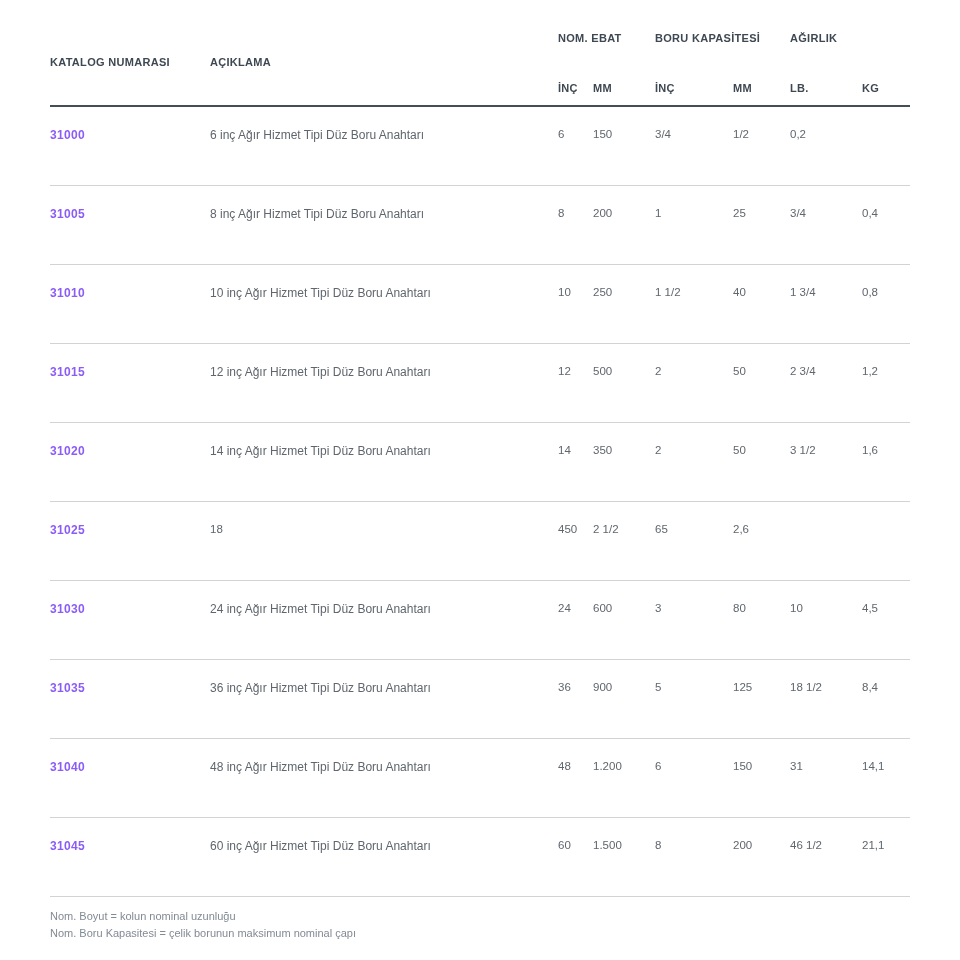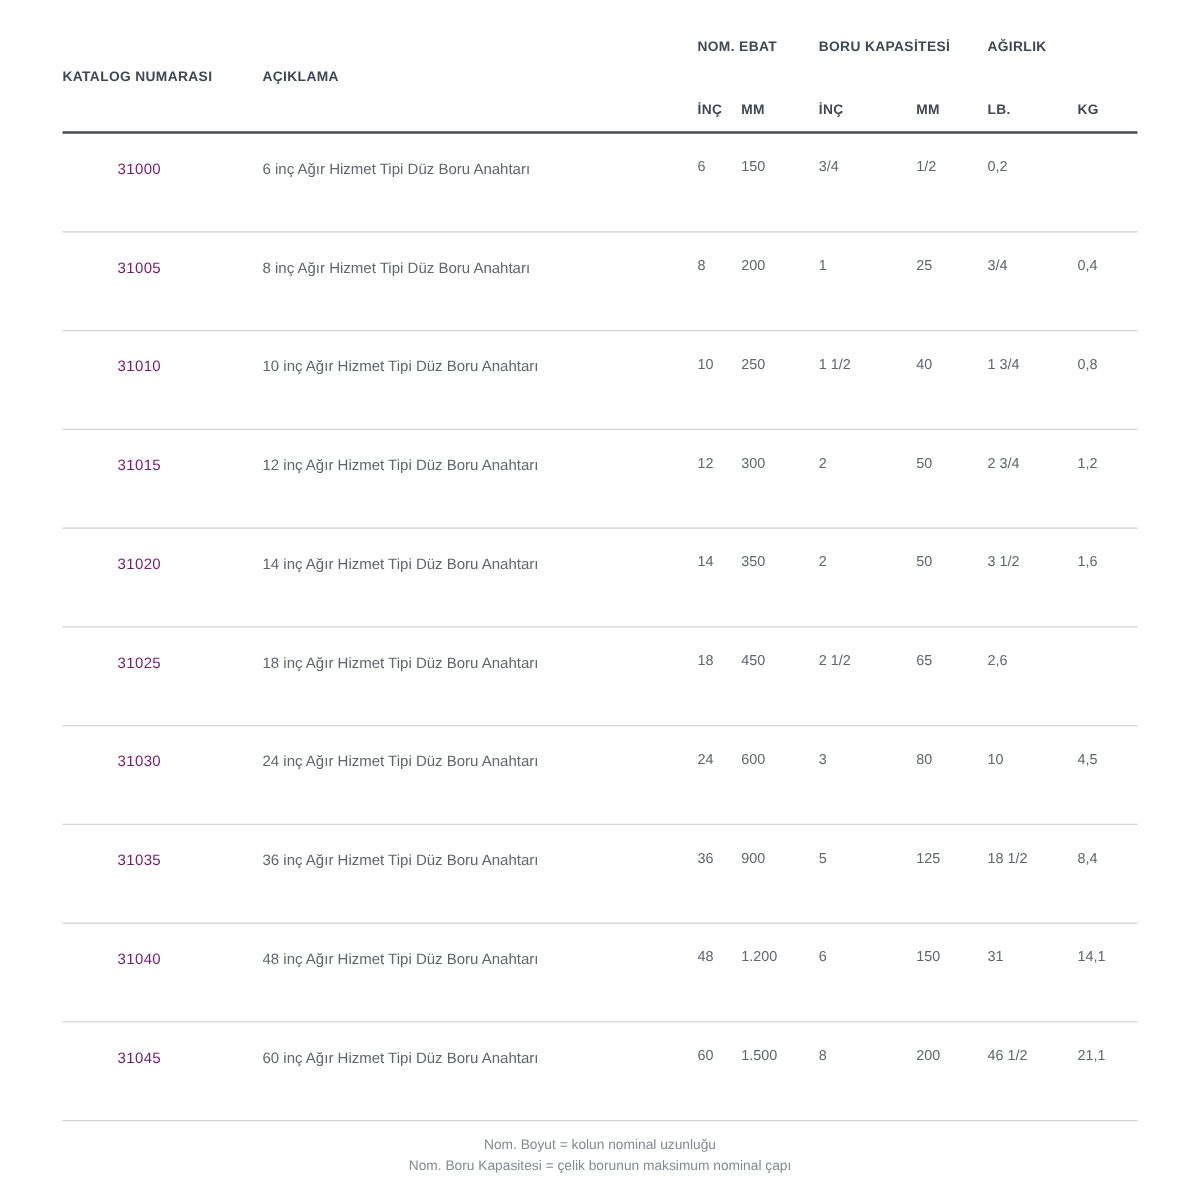--- a/index.html
+++ b/index.html
@@ -40,35 +40,33 @@
     height: 79px;
     border-bottom: 1px solid #d3d3d3;
   }
   .cell {
     padding-top: 21px;
     font-size: 12px;
     color: #5f666d;
     white-space: nowrap;
   }
   .cell.catalog {
-    font-weight: normal;
-    color: #701a75;
+    font-weight: bold;
+    color: #8b5cf6;
     letter-spacing: 0.3px;
-    margin-left: 44px;
   }
   .cell.num { font-size: 11.5px; }
   
   .footnotes {
     padding-top: 11px;
   }
   .footnote {
     font-size: 11px;
     line-height: 17px;
     color: #828a93;
-    text-align: center;
   }
 </style>
 </head>
 <body>
 
 <div class="page">
 
   <div class="grid-cols table-header">
     <div class="hcell h-span2">KATALOG NUMARASI</div>
     <div class="hcell h-span2">AÇIKLAMA</div>
@@ -115,41 +113,40 @@
       <div class="cell num">1 1/2</div>
       <div class="cell num">40</div>
       <div class="cell num">1 3/4</div>
       <div class="cell num">0,8</div>
     </div>
 
     <div class="grid-cols row">
       <div class="cell catalog">31015</div>
       <div class="cell desc">12 inç Ağır Hizmet Tipi Düz Boru Anahtarı</div>
       <div class="cell num">12</div>
-      <div class="cell num">300</div>
+      <div class="cell num">500</div>
       <div class="cell num">2</div>
       <div class="cell num">50</div>
       <div class="cell num">2 3/4</div>
       <div class="cell num">1,2</div>
     </div>
 
     <div class="grid-cols row">
       <div class="cell catalog">31020</div>
       <div class="cell desc">14 inç Ağır Hizmet Tipi Düz Boru Anahtarı</div>
       <div class="cell num">14</div>
       <div class="cell num">350</div>
       <div class="cell num">2</div>
       <div class="cell num">50</div>
       <div class="cell num">3 1/2</div>
       <div class="cell num">1,6</div>
     </div>
 
     <div class="grid-cols row">
       <div class="cell catalog">31025</div>
-      <div class="cell desc">18 inç Ağır Hizmet Tipi Düz Boru Anahtarı</div>
       <div class="cell num">18</div>
       <div class="cell num">450</div>
       <div class="cell num">2 1/2</div>
       <div class="cell num">65</div>
       <div class="cell num">2,6</div>
     </div>
 
     <div class="grid-cols row">
       <div class="cell catalog">31030</div>
       <div class="cell desc">24 inç Ağır Hizmet Tipi Düz Boru Anahtarı</div>

